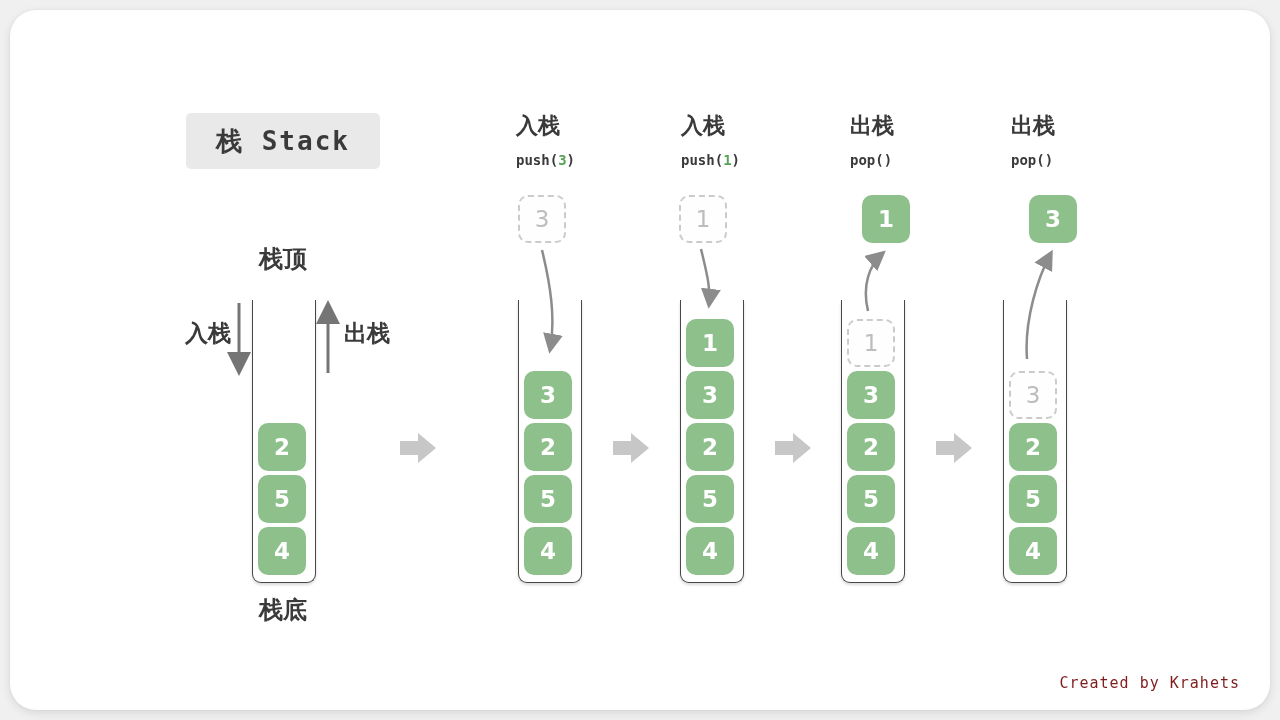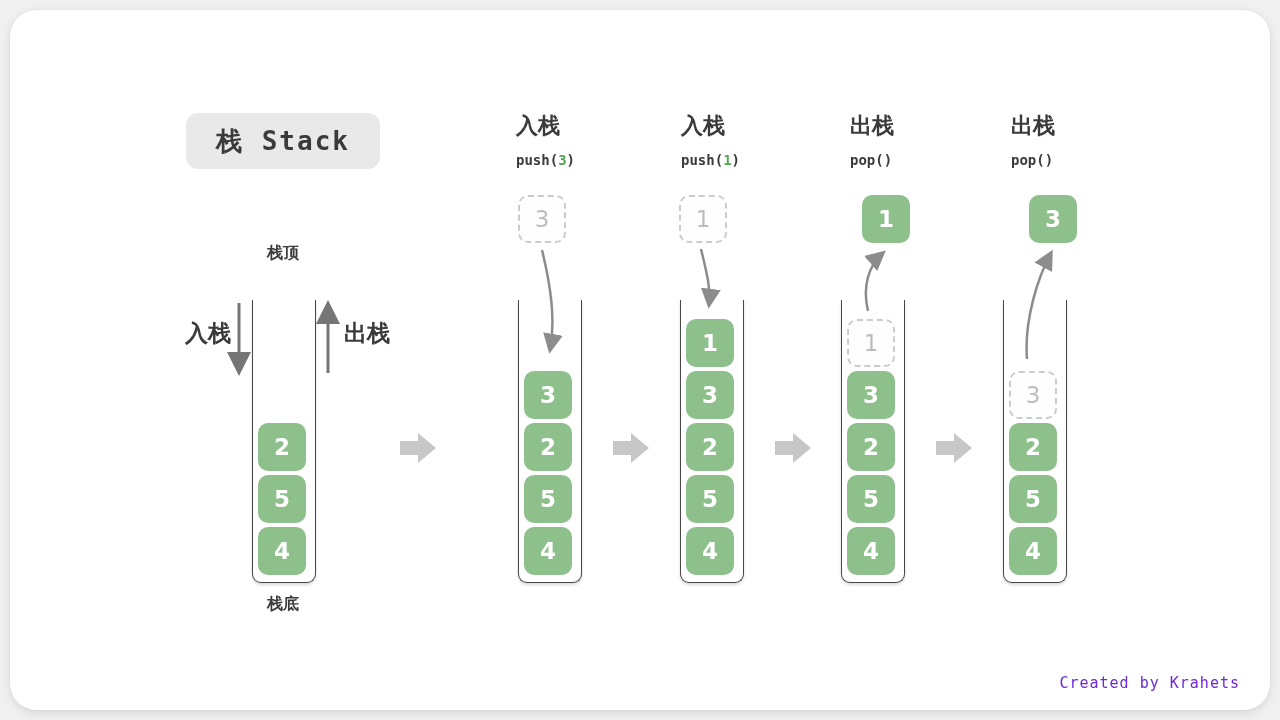--- a/index.html
+++ b/index.html
@@ -11,21 +11,21 @@
   }
   .card {
     position:absolute; left:10px; top:10px; width:1260px; height:700px;
     background:#ffffff; border-radius:26px;
     box-shadow:0 3px 10px rgba(0,0,0,0.10), 0 0 2px rgba(0,0,0,0.08);
   }
   .abs { position:absolute; }
 
   .title-box {
     left:186px; top:113px; width:194px; height:56px;
-    background:#e9e9e9; border-radius:12px;
+    background:#e9e9e9; border-radius:5px;
     display:flex; align-items:center; justify-content:center;
     font-family:"DejaVu Sans Mono", monospace;
     font-size:26px; font-weight:700; color:#3a3a3a; letter-spacing:2px;
   }
 
   .op-label { top:108px; color:#3a3a3a; white-space:nowrap; }
   .op-action { font-size:22px; font-weight:700; line-height:35px; }
   .op-code   { font-family:"DejaVu Sans Mono", monospace; font-size:14px;
                font-weight:600; line-height:35px; }
   .op-arg    { color:#56a456; font-weight:800; }
@@ -42,29 +42,29 @@
     font-size:23px; font-weight:700; box-sizing:border-box;
   }
   .cell.green { background:#8dc08a; color:#ffffff; }
   .cell.ghost {
     border:2.5px dashed #cbcbcb; background:#fefefe;
     color:#bdbdbd; font-weight:500;
   }
   .float-cell { top:195px; }
 
   .tube-label {
-    width:62px; text-align:center; font-size:16px; font-weight:700;
+    width:62px; text-align:center; font-size:24px; font-weight:700;
     color:#3a3a3a; white-space:nowrap;
   }
   .side-label { font-size:23px; font-weight:700; color:#3a3a3a; white-space:nowrap; }
 
   .watermark {
     left:1040px; top:674px; width:200px; text-align:right;
     font-family:"DejaVu Sans Mono", monospace;
-    font-size:15px; color:#6d28d9; letter-spacing:1px;
+    font-size:15px; color:#7f1d1d; letter-spacing:1px;
   }
 
   svg.overlay { position:absolute; left:0; top:0; pointer-events:none; }
 </style>
 </head>
 <body>
 
 <div class="card"></div>
 
 <div class="abs title-box">栈 Stack</div>

